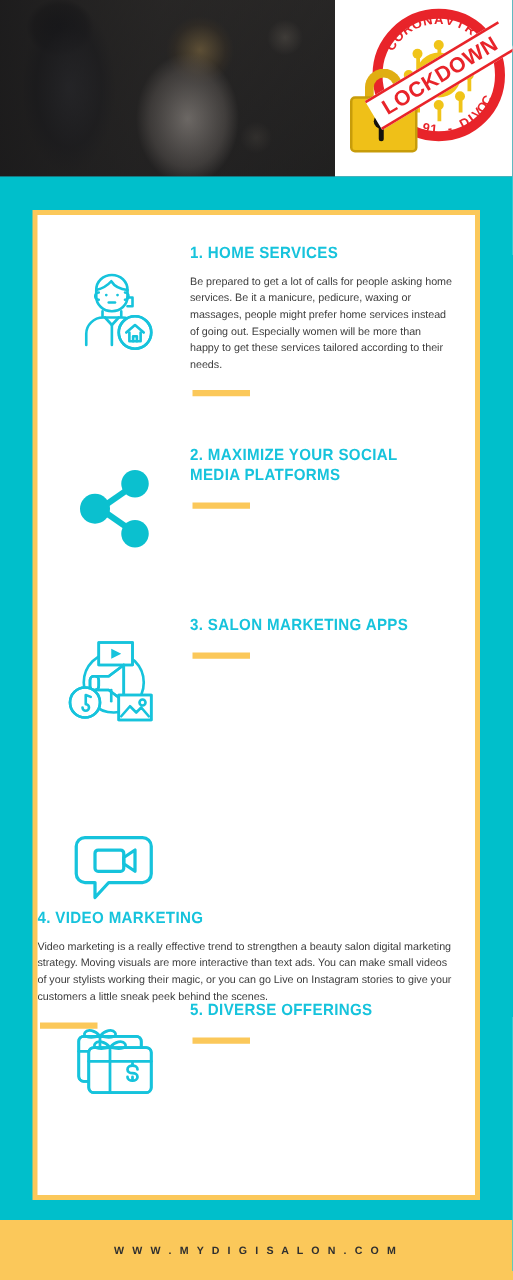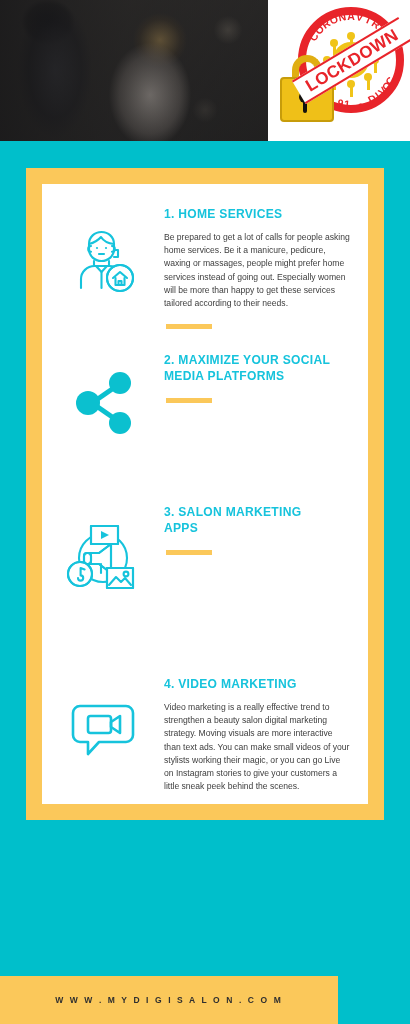--- a/index.html
+++ b/index.html
@@ -177,23 +177,23 @@
     background: #14120d;
     border-radius: 0 0 2px 2px;
   }
 
   
   .frame {
     position: absolute;
     left: 26px;
     top: 168px;
     width: 358px;
-    height: 652px;
+    height: 792px;
     background: #fbc85a;
-    padding: 16px;
+    padding: 4px;
   }
   .card {
     width: 100%;
     height: 100%;
     background: #ffffff;
     position: relative;
     overflow: hidden;
   }
 
   
@@ -239,21 +239,21 @@
     background: #fbc85a;
     margin-top: 14px;
     margin-left: 2px;
   }
 
   
   .footer {
     position: absolute;
     left: 0;
     top: 976px;
-    width: 338px;
+    width: 410px;
     height: 48px;
     background: #fbc85a;
     display: flex;
     align-items: center;
     justify-content: center;
   }
   .footer-text {
     font-family: "Liberation Sans", sans-serif;
     font-size: 8.5px;
     font-weight: bold;
@@ -352,21 +352,21 @@
             <path d="M52.5 63v-4h3v4"></path>
           </svg>
         </div>
         <div class="sec-body">
           <div class="sec-title">1. HOME SERVICES</div>
           <div class="sec-text">Be prepared to get a lot of calls for people asking home services. Be it a manicure, pedicure, waxing or massages, people might prefer home services instead of going out. Especially women will be more than happy to get these services tailored according to their needs.</div>
           <div class="divider"></div>
         </div>
       </div>
 
-      <div class="section" style="top:168px;">
+      <div class="section" style="top:184px;">
         <div class="sec-icon">
           <svg width="70" height="70" viewBox="0 0 70 70">
             <line x1="24" y1="35" x2="50" y2="17" stroke="#0bc0cf" stroke-width="5"></line>
             <line x1="24" y1="35" x2="50" y2="53" stroke="#0bc0cf" stroke-width="5"></line>
             <circle cx="20" cy="35" r="12" fill="#0bc0cf"></circle>
             <circle cx="52" cy="15" r="11" fill="#0bc0cf"></circle>
             <circle cx="52" cy="55" r="11" fill="#0bc0cf"></circle>
           </svg>
         </div>
         <div class="sec-body">
@@ -395,21 +395,21 @@
             <path d="M44 65l7-8 5 5 4-4 6 7"></path>
             <circle cx="61" cy="54" r="2.4"></circle>
           </svg>
         </div>
         <div class="sec-body">
           <div class="sec-title">3. SALON MARKETING APPS</div>
           <div class="divider"></div>
         </div>
       </div>
 
-      <div class="section" style="top:492px;">
+      <div class="section" style="top:468px;flex-direction:column;">
         <div class="sec-icon">
           <svg width="74" height="70" viewBox="0 0 74 70" fill="none" stroke="#16c3dc" stroke-width="2.6" stroke-linecap="round" stroke-linejoin="round">
             <path d="M14 14h46a7 7 0 0 1 7 7v22a7 7 0 0 1-7 7H33L22 62V50h-8a7 7 0 0 1-7-7V21a7 7 0 0 1 7-7z"></path>
             <rect x="22" y="24" width="23" height="17" rx="2.5"></rect>
             <path d="M45 30l9-6v17l-9-6z"></path>
           </svg>
         </div>
         <div class="sec-body">
           <div class="sec-title">4. VIDEO MARKETING</div>
           <div class="sec-text">Video marketing is a really effective trend to strengthen a beauty salon digital marketing strategy. Moving visuals are more interactive than text ads. You can make small videos of your stylists working their magic, or you can go Live on Instagram stories to give your customers a little sneak peek behind the scenes.</div>

